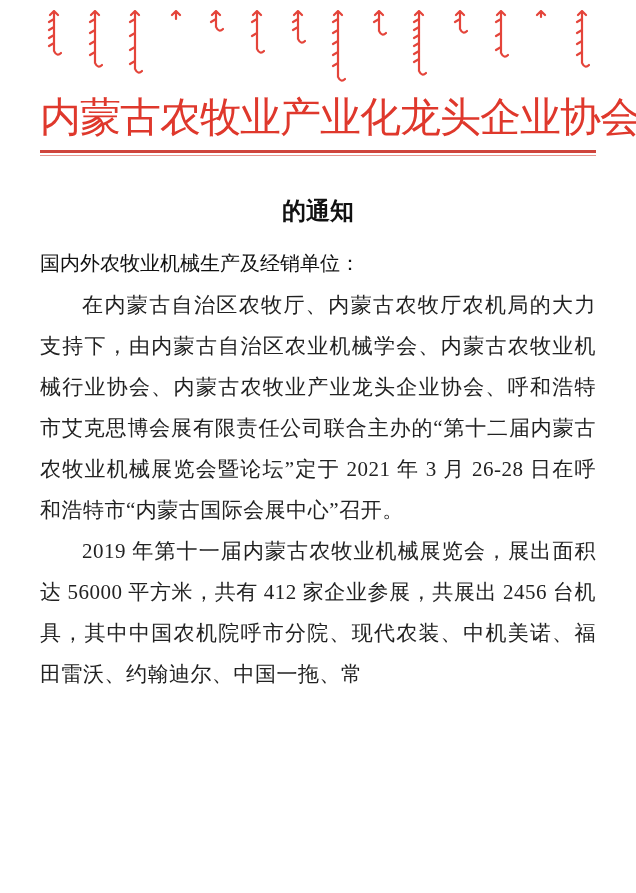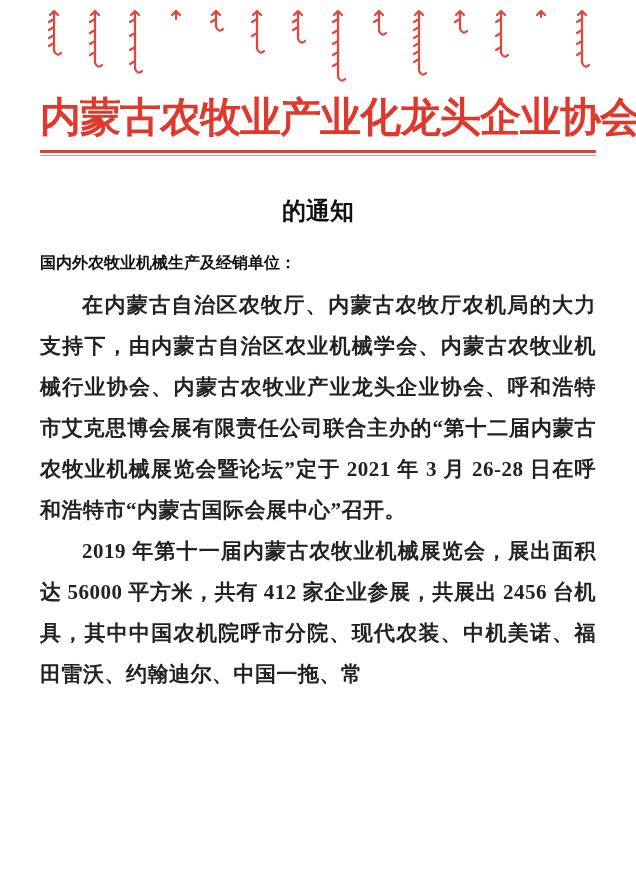--- a/index.html
+++ b/index.html
@@ -27,21 +27,21 @@
     align-items: flex-start;
     padding: 2px 6px 0 6px;
   }
   .mongolian-row svg {
     display: block;
   }
   
   .org-title {
     margin-top: 4px;
     font-size: 41px;
-    font-weight: bold;
+    font-weight: normal;
     text-align: center;
     white-space: nowrap;
     letter-spacing: -1px;
     line-height: 1.25;
     font-family: "Liberation Serif", "DejaVu Serif", serif;
   }
   
   .rule {
     margin-top: 7px;
   }
@@ -52,38 +52,37 @@
     margin-top: 33px;
     text-align: center;
     font-size: 24px;
     font-weight: bold;
     line-height: 44px;
     color: #111111;
   }
   
   .salutation {
     margin-top: 16px;
-    font-size: 16px;
-    font-weight: bold;
+    font-size: 20px;
+    font-weight: normal;
     color: #111111;
     line-height: 28px;
   }
   
   .body-text {
     margin-top: 8px;
   }
   .body-text p {
     margin: 0;
     font-size: 21px;
     line-height: 41px;
     text-indent: 2em;
     text-align: justify;
     letter-spacing: 0.5px;
     color: #222222;
-    font-weight: bold;
   }
 </style>
 </head>
 <body>
 
 <div class="page">
 
   <div class="mongolian-row">
       <svg width="16" height="48" viewBox="0 0 16 48">
         <path d="M4,5 L8,1 L12,5 M8,2 L8,41 M8,9 L3,12 M8,17 L3,20 M8,25 L3,28 M8,33 L3,36 M8,41 Q11,47 15,43" fill="none" stroke="#e4443a" stroke-width="2.2" stroke-linecap="round" stroke-linejoin="round"></path>

